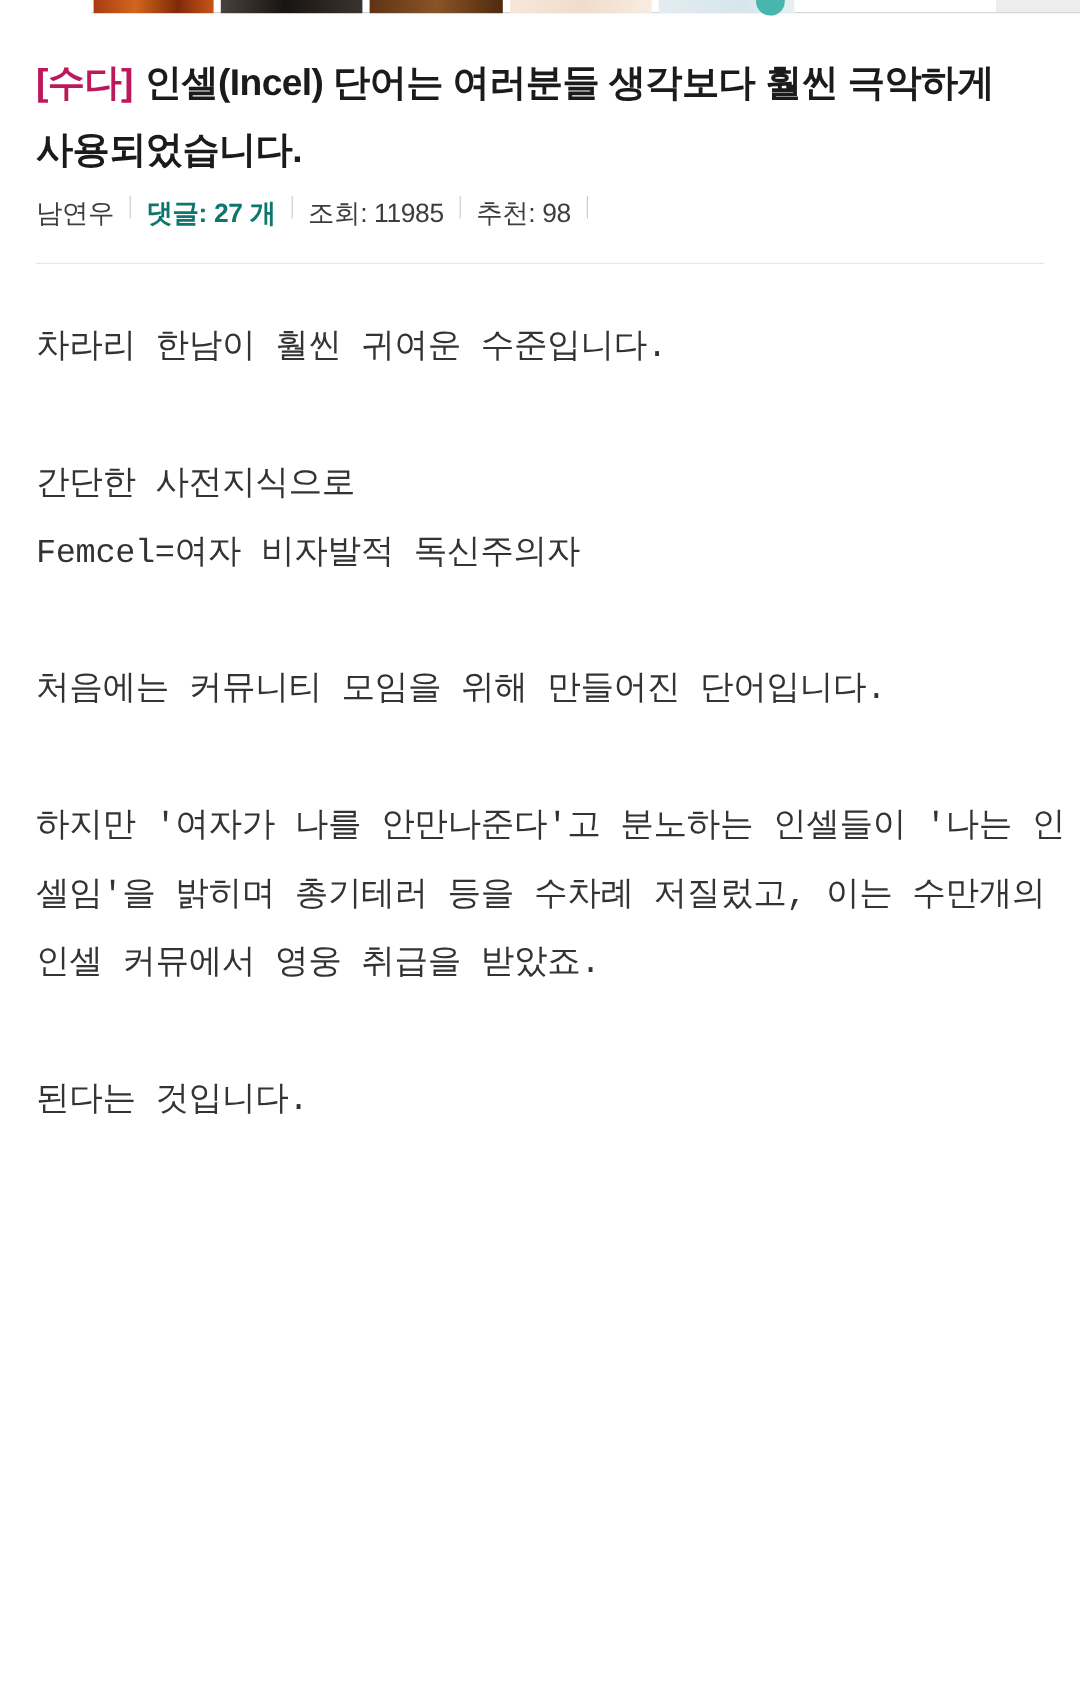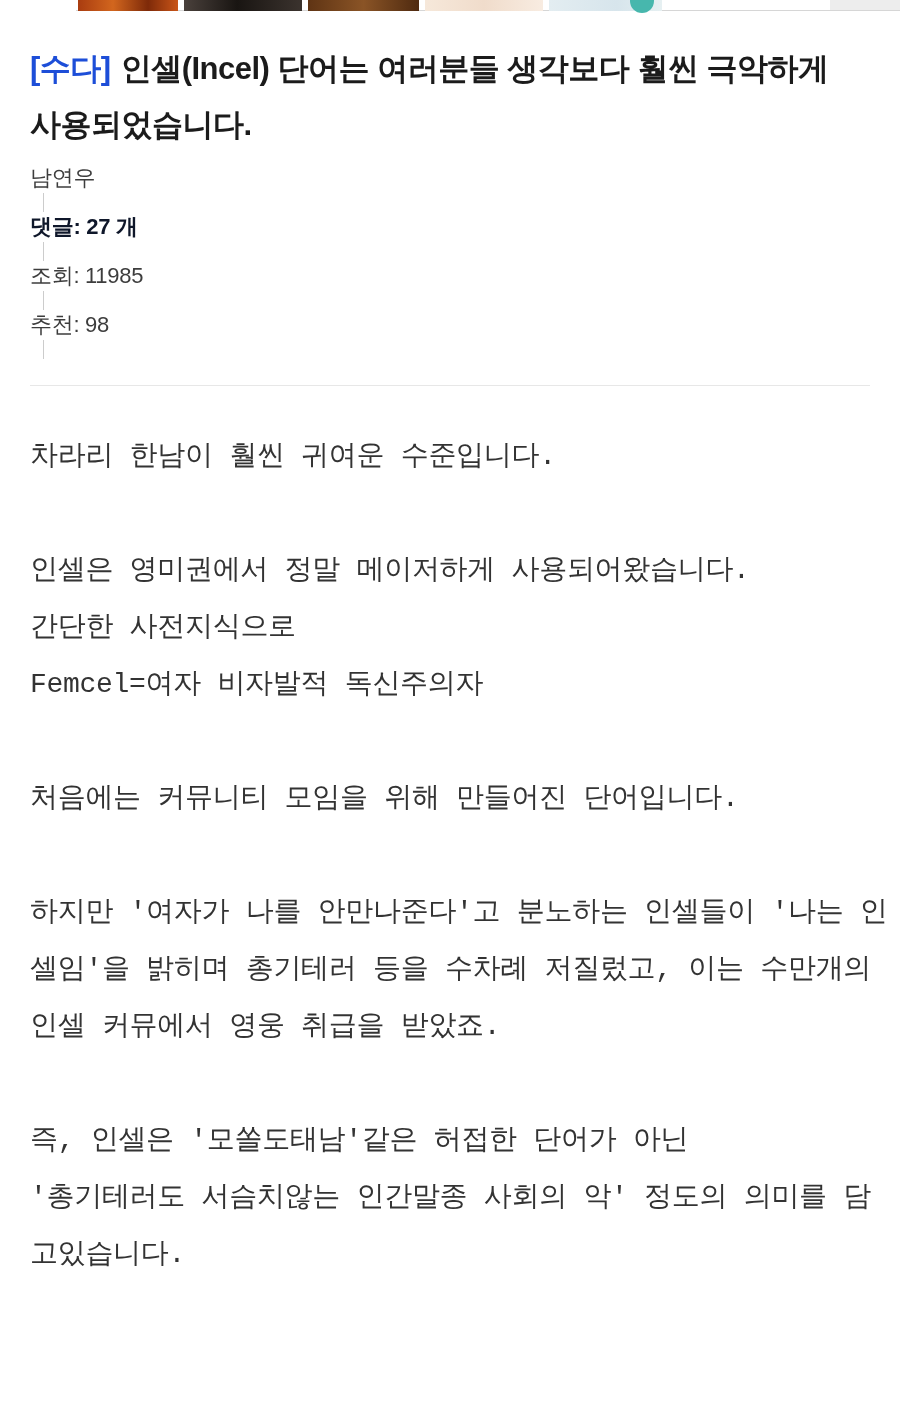--- a/index.html
+++ b/index.html
@@ -70,35 +70,34 @@
   
   .title {
     margin: 30px 30px 0;
     font-size: 31px;
     font-weight: bold;
     line-height: 56px;
     color: #1b1b1b;
     letter-spacing: -0.5px;
   }
   .title .cat {
-    color: #1d4ed8;
+    color: #be185d;
     margin-right: 10px;
   }
 
   
   .meta {
     margin: 10px 30px 0;
     display: flex;
     font-size: 22px;
     line-height: 30px;
     color: #3d3d3d;
     letter-spacing: -0.3px;
-    flex-direction: column;
   }
-  .meta .bold { font-weight: bold; color: #0f172a; }
+  .meta .bold { font-weight: bold; color: #0f766e; }
   .sep {
     width: 1px;
     height: 19px;
     background: #cccccc;
     margin: 0 13px;
     flex: none;
   }
 
   .divider {
     margin: 26px 30px 0;
@@ -152,33 +151,27 @@
   <span class="sep"></span>
 </div>
 
 <div class="divider"></div>
 
 <div class="post-body">
   <div class="para">
     <div class="bline">차라리 한남이 훨씬 귀여운 수준입니다.</div>
   </div>
   <div class="para">
-    <div class="bline">인셀은 영미권에서 정말 메이저하게 사용되어왔습니다.</div>
     <div class="bline">간단한 사전지식으로</div>
     <div class="bline">Femcel=여자 비자발적 독신주의자</div>
   </div>
   <div class="para">
     <div class="bline">처음에는 커뮤니티 모임을 위해 만들어진 단어입니다.</div>
   </div>
   <div class="para">
     <div class="bline">하지만 '여자가 나를 안만나준다'고 분노하는 인셀들이 '나는 인</div>
     <div class="bline">셀임'을 밝히며 총기테러 등을 수차례 저질렀고, 이는 수만개의</div>
     <div class="bline">인셀 커뮤에서 영웅 취급을 받았죠.</div>
   </div>
-  <div class="para gap-large">
-    <div class="bline">즉, 인셀은 '모쏠도태남'같은 허접한 단어가 아닌</div>
-    <div class="bline">'총기테러도 서슴치않는 인간말종 사회의 악' 정도의 의미를 담</div>
-    <div class="bline">고있습니다.</div>
-  </div>
   <div class="para">
     <div class="bline">된다는 것입니다.</div>
   </div>
 </div>
 
 </body></html>

